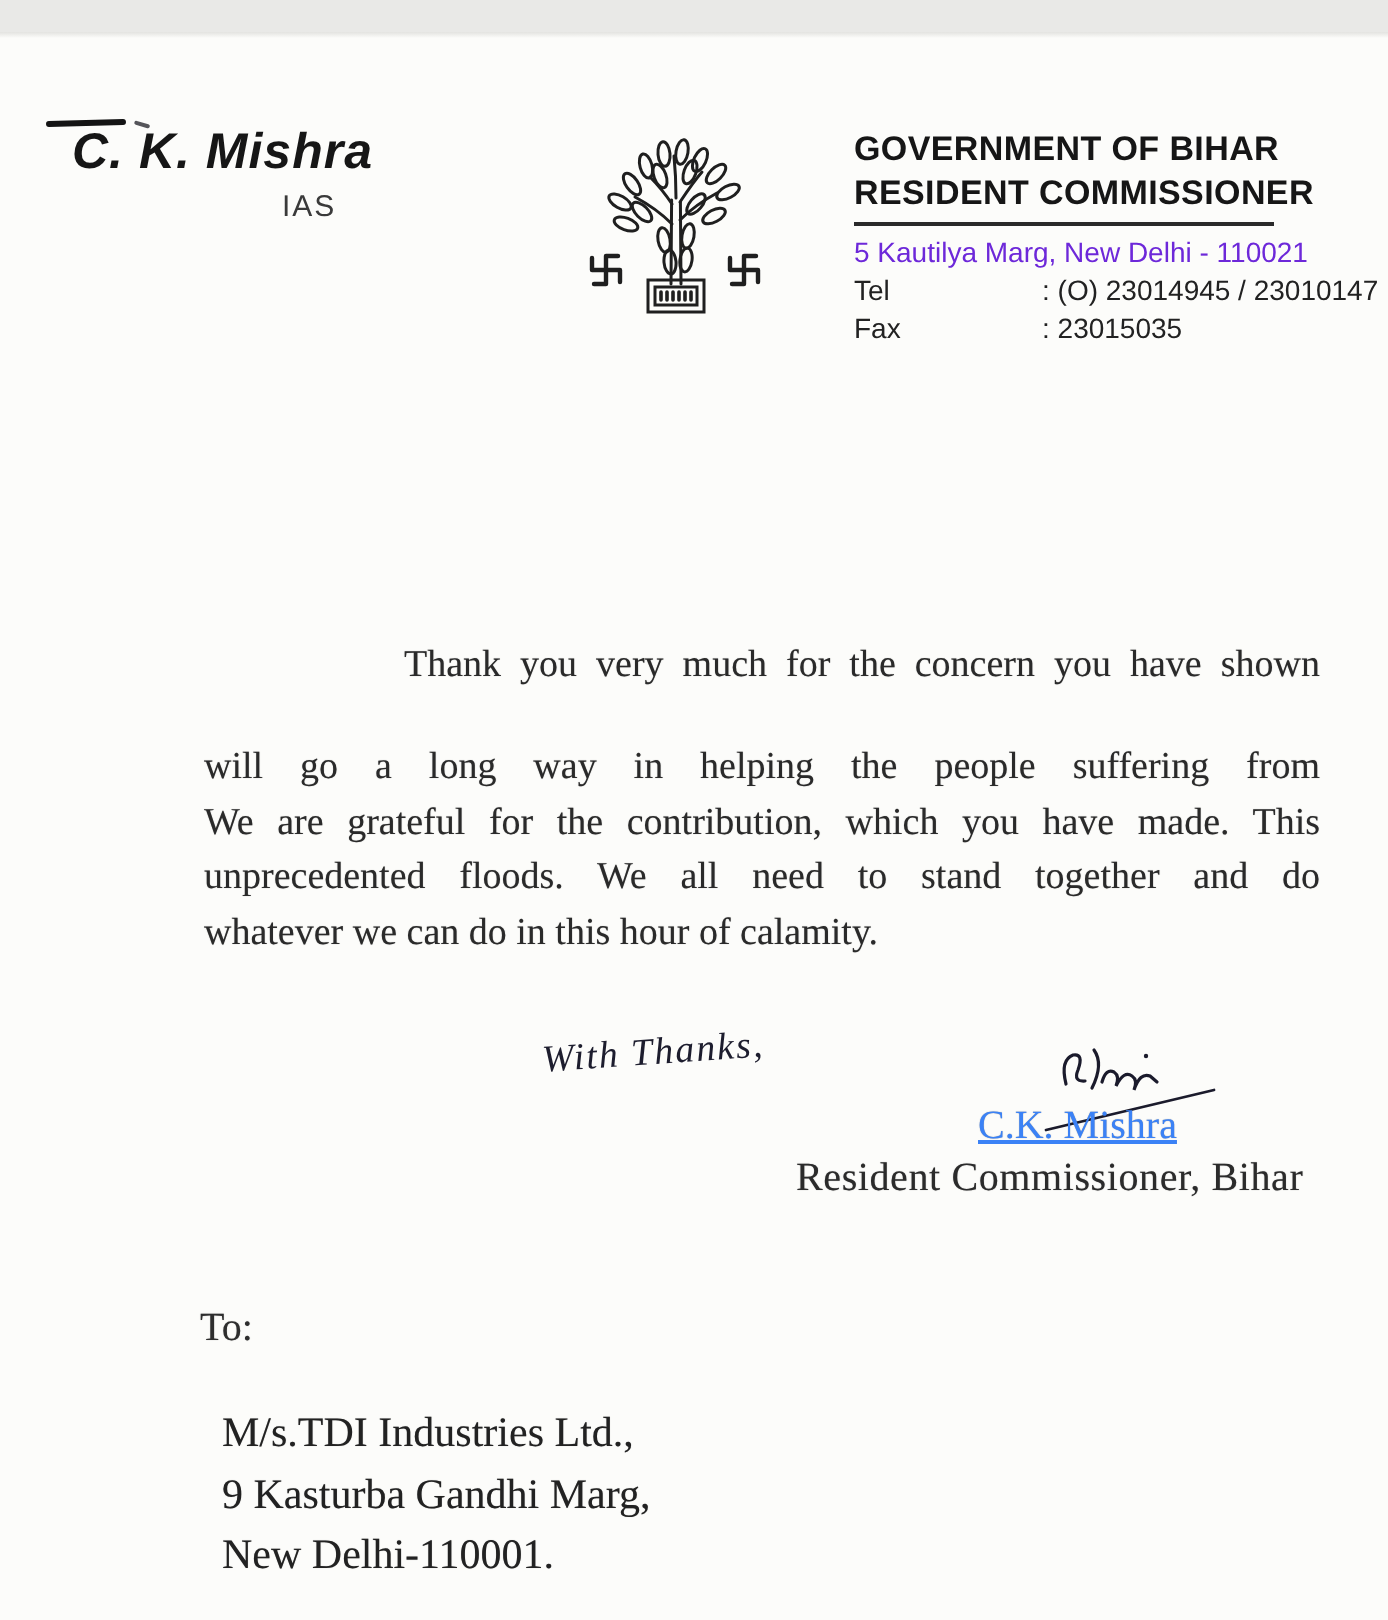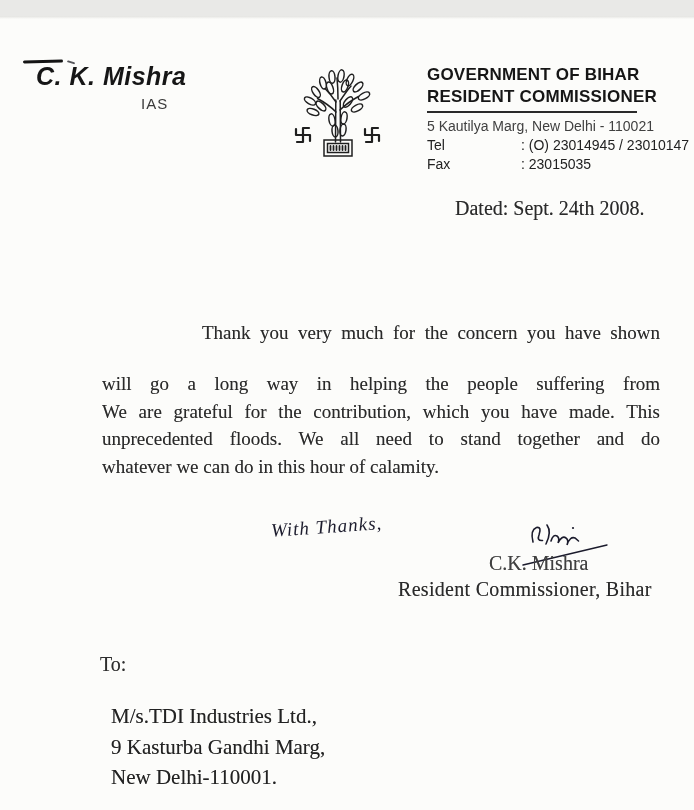--- a/index.html
+++ b/index.html
@@ -20,41 +20,41 @@
     font-size:25px;color:#161616;letter-spacing:.5px;}
   .sender-title{position:absolute;left:141px;top:79px;
     font-family:"Liberation Sans", sans-serif;font-size:15px;color:#3a3a3a;letter-spacing:1px;}
 
   .emblem{position:absolute;left:288px;top:52px;width:100px;height:93px;}
 
   .office-block{position:absolute;left:427px;top:48px;width:216px;
     font-family:"Liberation Sans", sans-serif;color:#161616;}
   .office-line{font-weight:bold;font-size:17px;line-height:22px;letter-spacing:.2px;white-space:nowrap;}
   .office-rule{border:0;border-top:2px solid #2a2a2a;margin:3px 0 4px 0;width:210px;}
-  .office-addr{font-size:14px;line-height:19px;color:#404040;white-space:nowrap;}
+  .office-addr{font-size:14px;line-height:19px;color:#6d28d9;white-space:nowrap;}
   .contact-row{display:flex;font-size:14px;line-height:18.5px;color:#222;gap:40px;}
   .contact-label{width:54px;flex:0 0 54px;}
   .contact-value{white-space:nowrap;}
 
   .date-line{position:absolute;left:455px;top:181px;font-size:20px;color:#2b2b2b;
     text-shadow:0 0 .5px rgba(40,40,40,.45);white-space:nowrap;}
 
   .body-text{position:absolute;left:102px;top:303px;width:558px;
     font-size:19px;line-height:27px;color:#2a2a2a;
     text-shadow:0 0 .5px rgba(40,40,40,.4);}
   .para2{margin-top:24px;line-height:27.5px;}
   .jline{text-align:justify;text-align-last:justify;}
   .indent{text-indent:100px;}
 
   .with-thanks{position:absolute;left:271px;top:500px;
     font-style:italic;font-size:19px;color:#1d1d2e;letter-spacing:1px;
     transform:rotate(-4deg);}
   .signature-svg{position:absolute;left:495px;top:500px;width:130px;height:55px;}
-  .sig-name{position:absolute;left:489px;top:536px;font-size:20px;color:#404040;
-    text-shadow:0 0 .5px rgba(40,40,40,.45);white-space:nowrap;}
+  .sig-name{position:absolute;left:489px;top:536px;font-size:20px;color:#3b82f6;
+    text-shadow:0 0 .5px rgba(40,40,40,.45);white-space:nowrap;text-decoration:underline;}
   .sig-title{position:absolute;left:398px;top:562px;font-size:20px;letter-spacing:.3px;
     color:#2b2b2b;text-shadow:0 0 .5px rgba(40,40,40,.45);white-space:nowrap;}
 
   .to-label{position:absolute;left:100px;top:637px;font-size:20px;color:#2e2e2e;
     text-shadow:0 0 .5px rgba(40,40,40,.4);}
   .recipient{position:absolute;left:111px;top:685px;font-size:21px;line-height:30.5px;
     color:#222;text-shadow:0 0 .4px rgba(40,40,40,.4);}
 </style>
 </head>
 <body>
@@ -117,21 +117,20 @@
     <div class="contact-row">
       <span class="contact-label">Tel</span>
       <span class="contact-value">: (O) 23014945 / 23010147</span>
     </div>
     <div class="contact-row">
       <span class="contact-label">Fax</span>
       <span class="contact-value">: 23015035</span>
     </div>
   </div>
 
-  <div class="date-line">Dated: Sept. 24th 2008.</div>
 
   <div class="body-text">
     <div class="para1">
       <div class="jline indent">Thank you very much for the concern you have shown</div>
     </div>
     <div class="para2">
       <div class="jline">will go a long way in helping the people suffering from</div>
       <div class="jline">We are grateful for the contribution, which you have made. This</div>
       <div class="jline">unprecedented floods. We all need to stand together and do</div>
       <div>whatever we can do in this hour of calamity.</div>

